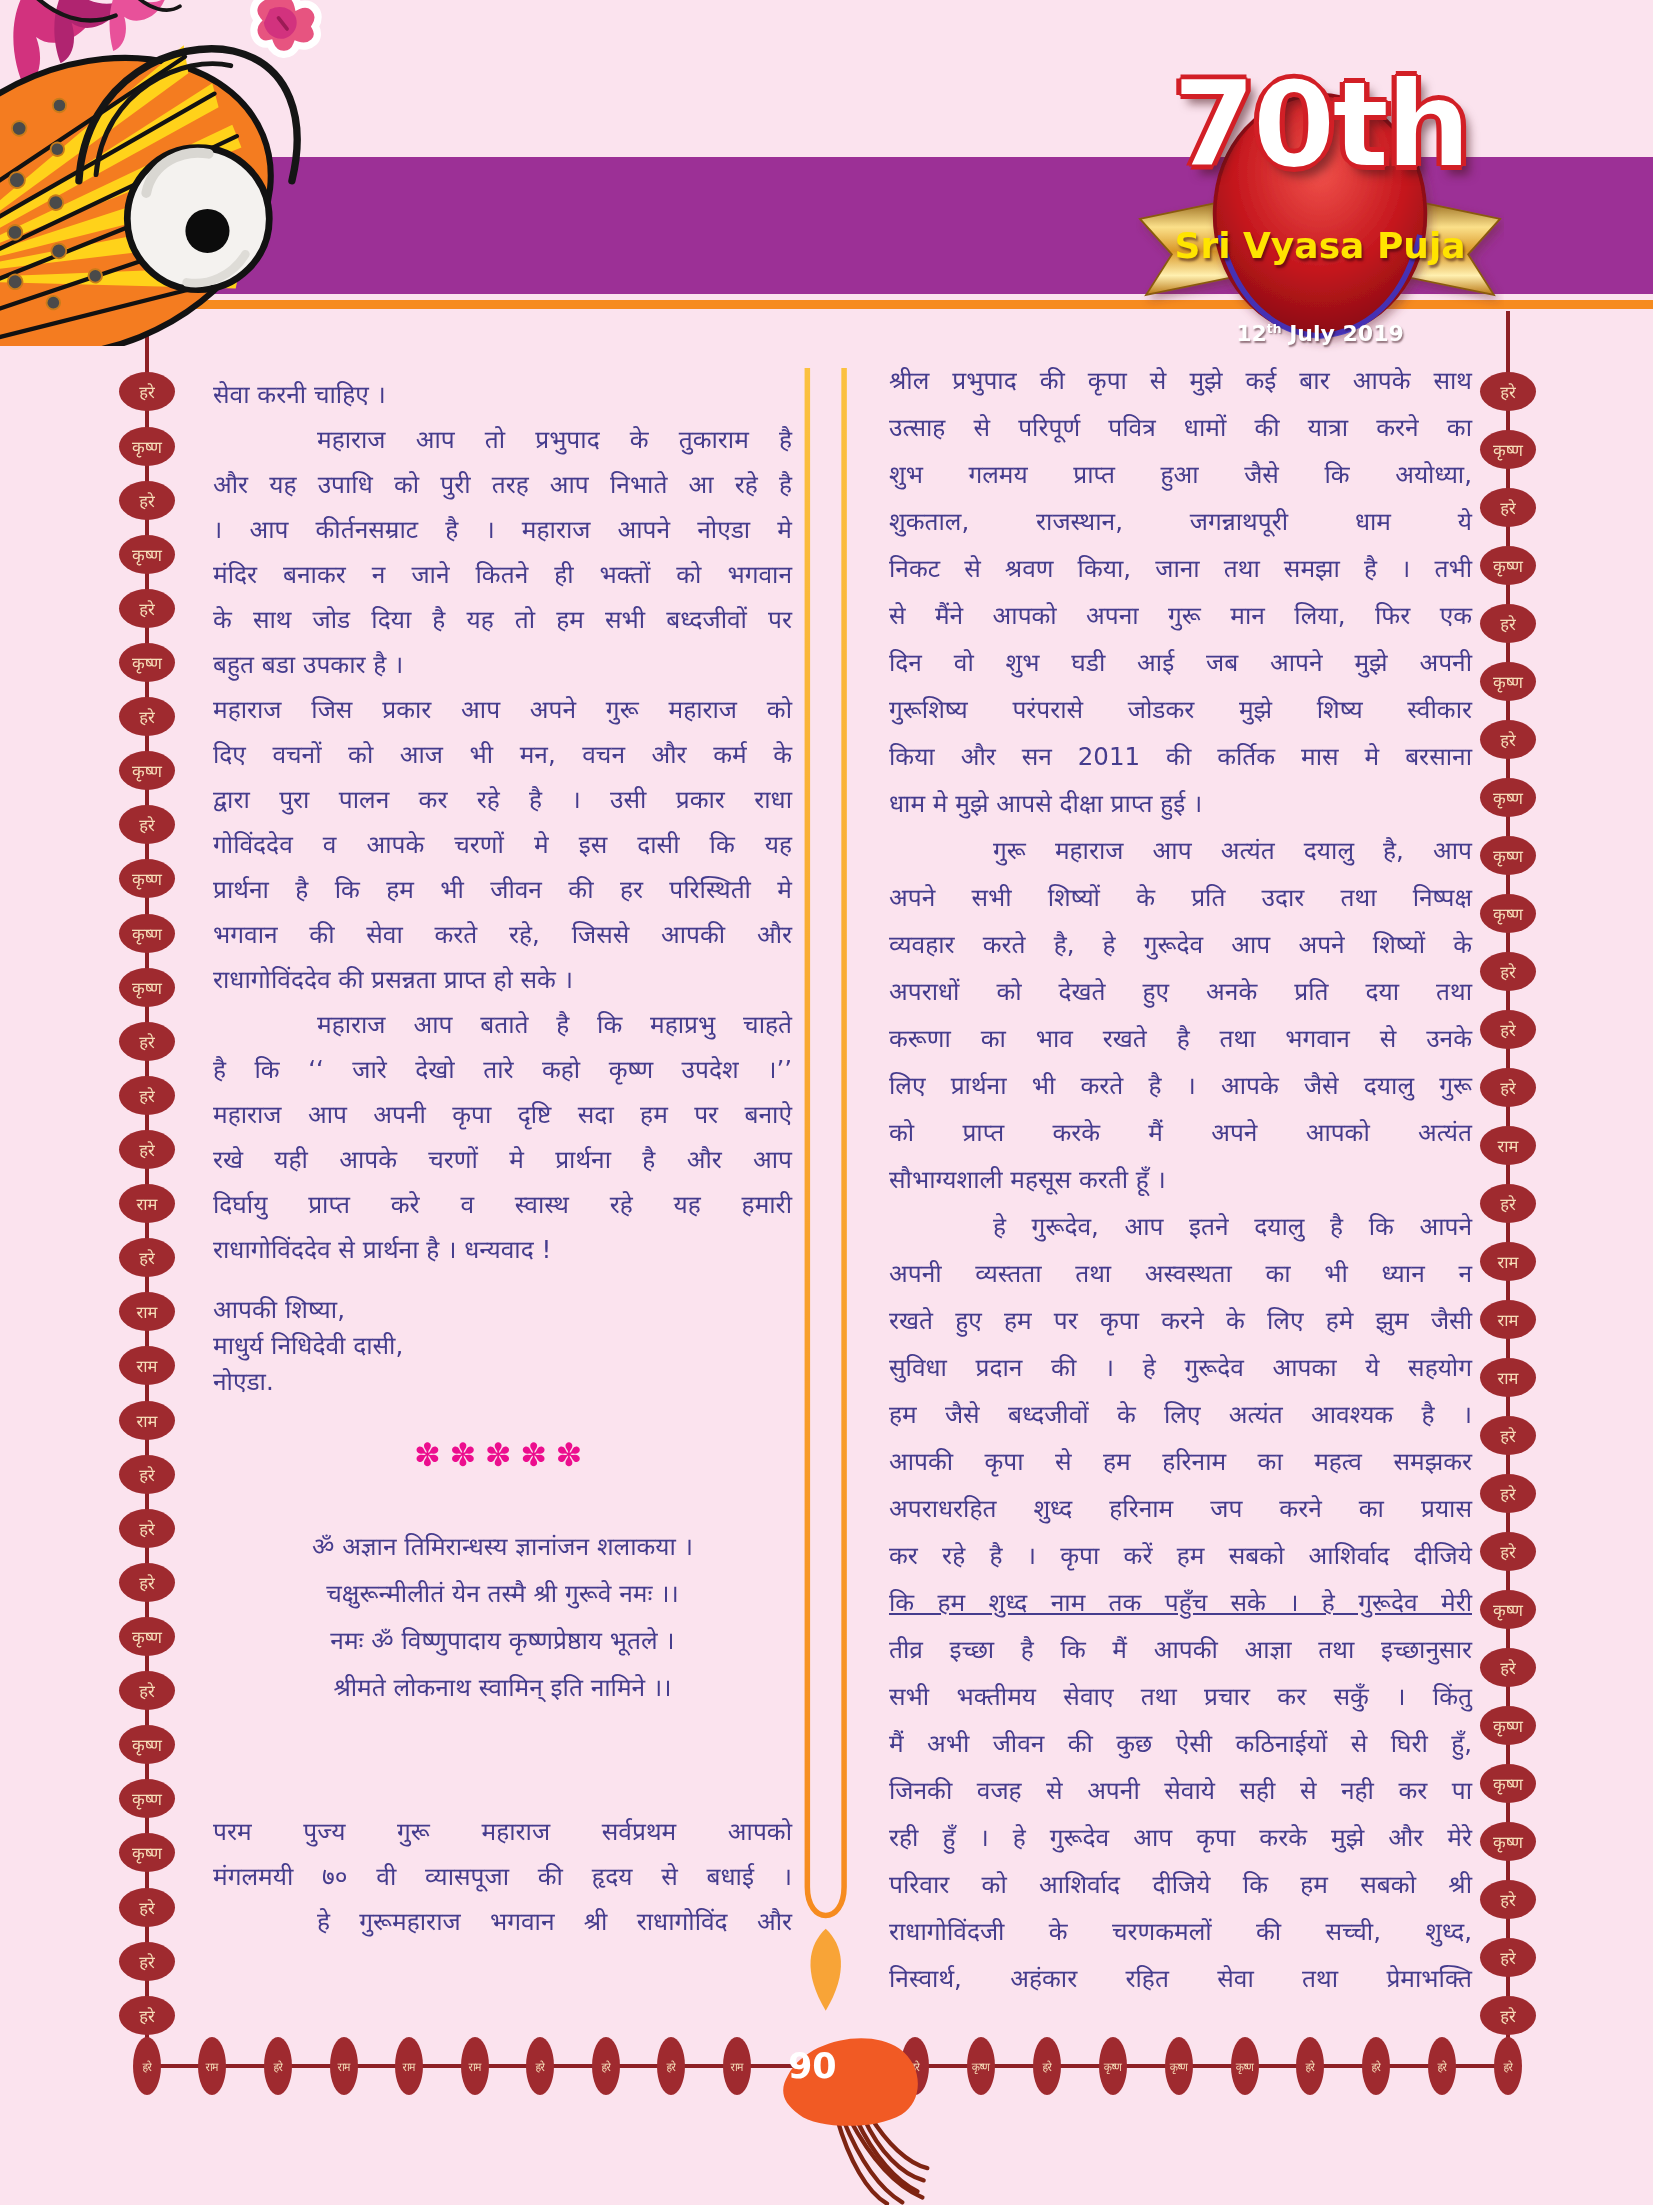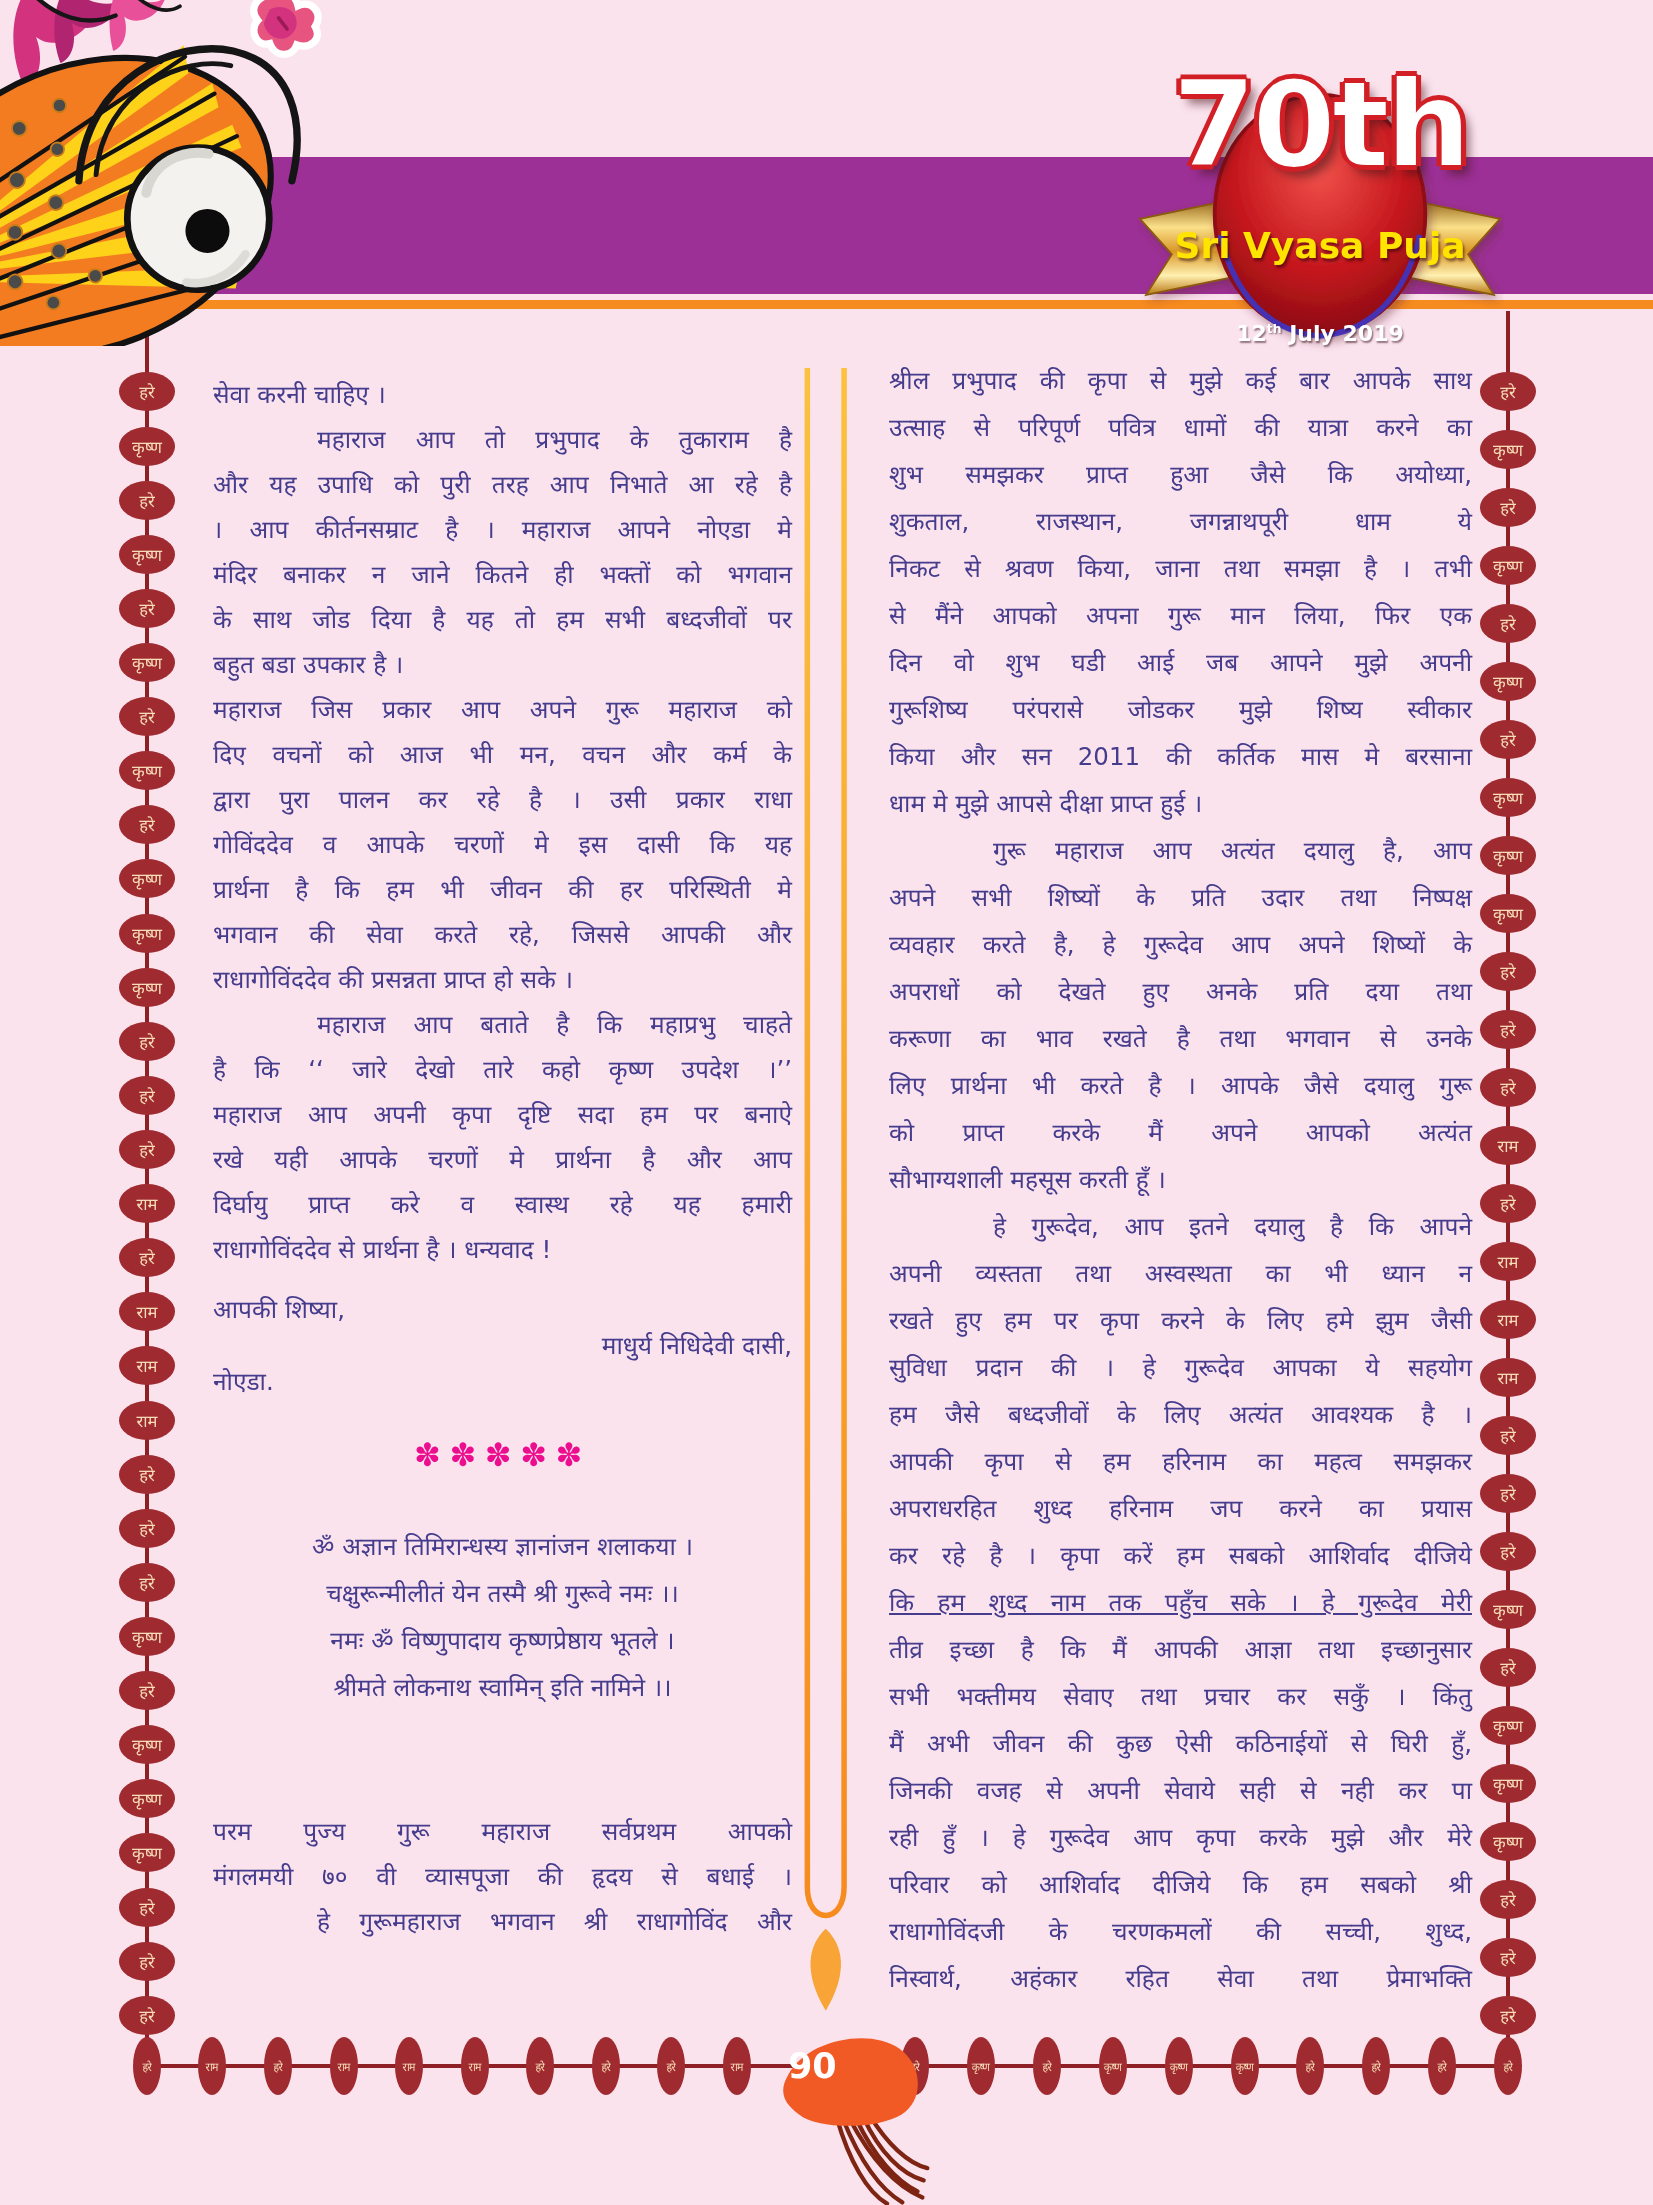--- a/index.html
+++ b/index.html
@@ -345,38 +345,38 @@
     <div class="line j" style="height: 45px; line-height: 45px;">भगवान की सेवा करते रहे, जिससे आपकी और</div>
     <div class="line l" style="height: 45px; line-height: 45px;">राधागोविंददेव की प्रसन्नता प्राप्त हो सके ।</div>
     <div class="line ij" style="height: 45px; line-height: 45px;">महाराज आप बताते है कि महाप्रभु चाहते</div>
     <div class="line j" style="height: 45px; line-height: 45px;">है कि ‘‘ जारे देखो तारे कहो कृष्ण उपदेश ।’’</div>
     <div class="line j" style="height: 45px; line-height: 45px;">महाराज आप अपनी कृपा दृष्टि सदा हम पर बनाऐ</div>
     <div class="line j" style="height: 45px; line-height: 45px;">रखे यही आपके चरणों मे प्रार्थना है और आप</div>
     <div class="line j" style="height: 45px; line-height: 45px;">दिर्घायु प्राप्त करे व स्वास्थ रहे यह हमारी</div>
     <div class="line l" style="height: 45px; line-height: 45px;">राधागोविंददेव से प्रार्थना है । धन्यवाद !</div>
     <div style="height: 19.6px; line-height: 19.6px;"></div>
     <div class="line l" style="height: 36px; line-height: 36px;">आपकी शिष्या,</div>
-    <div class="line l" style="height: 36px; line-height: 36px; text-align: right;">माधुर्य निधिदेवी दासी,</div>
+    <div class="line l" style="height: 36px; line-height: 36px;">माधुर्य निधिदेवी दासी,</div>
     <div class="line l" style="height: 36px; line-height: 36px;">नोएडा.</div>
     <div style="height: 34px; line-height: 34px;"></div>
     <div class="line c stars" style="height: 43px; line-height: 43px;">✽✽✽✽✽</div>
     <div style="height: 46px; line-height: 46px;"></div>
     <div class="line c" style="height: 47px; line-height: 47px;">ॐ अज्ञान तिमिरान्धस्य ज्ञानांजन शलाकया ।</div>
     <div class="line c" style="height: 47px; line-height: 47px;">चक्षुरून्मीलीतं येन तस्मै श्री गुरूवे नमः ।।</div>
     <div class="line c" style="height: 47px; line-height: 47px;">नमः ॐ विष्णुपादाय कृष्णप्रेष्ठाय भूतले ।</div>
     <div class="line c" style="height: 47px; line-height: 47px;">श्रीमते लोकनाथ स्वामिन् इति नामिने ।।</div>
     <div style="height: 98px; line-height: 98px;"></div>
     <div class="line j" style="height: 45px; line-height: 45px;">परम पुज्य गुरू महाराज सर्वप्रथम आपको</div>
     <div class="line j" style="height: 45px; line-height: 45px;">मंगलमयी ७० वी व्यासपूजा की हृदय से बधाई ।</div>
     <div class="line ij" style="height: 45px; line-height: 45px;">हे गुरूमहाराज भगवान श्री राधागोविंद और</div>
   </div>
 <div class="col" id="right-col">
     <div class="line j" style="height: 47px; line-height: 47px;">श्रील प्रभुपाद की कृपा से मुझे कई बार आपके साथ</div>
     <div class="line j" style="height: 47px; line-height: 47px;">उत्साह से परिपूर्ण पवित्र धामों की यात्रा करने का</div>
-    <div class="line j" style="height: 47px; line-height: 47px;">शुभ समझकर प्राप्त हुआ जैसे कि अयोध्या,</div>
+    <div class="line j" style="height: 47px; line-height: 47px;">शुभ गलमय प्राप्त हुआ जैसे कि अयोध्या,</div>
     <div class="line j" style="height: 47px; line-height: 47px;">शुकताल, राजस्थान, जगन्नाथपूरी धाम ये</div>
     <div class="line j" style="height: 47px; line-height: 47px;">निकट से श्रवण किया, जाना तथा समझा है । तभी</div>
     <div class="line j" style="height: 47px; line-height: 47px;">से मैंने आपको अपना गुरू मान लिया, फिर एक</div>
     <div class="line j" style="height: 47px; line-height: 47px;">दिन वो शुभ घडी आई जब आपने मुझे अपनी</div>
     <div class="line j" style="height: 47px; line-height: 47px;">गुरूशिष्य परंपरासे जोडकर मुझे शिष्य स्वीकार</div>
     <div class="line j" style="height: 47px; line-height: 47px;">किया और सन 2011 की कर्तिक मास मे बरसाना</div>
     <div class="line l" style="height: 47px; line-height: 47px;">धाम मे मुझे आपसे दीक्षा प्राप्त हुई ।</div>
     <div class="line ij" style="height: 47px; line-height: 47px;">गुरू महाराज आप अत्यंत दयालु है, आप</div>
     <div class="line j" style="height: 47px; line-height: 47px;">अपने सभी शिष्यों के प्रति उदार तथा निष्पक्ष</div>
     <div class="line j" style="height: 47px; line-height: 47px;">व्यवहार करते है, हे गुरूदेव आप अपने शिष्यों के</div>

